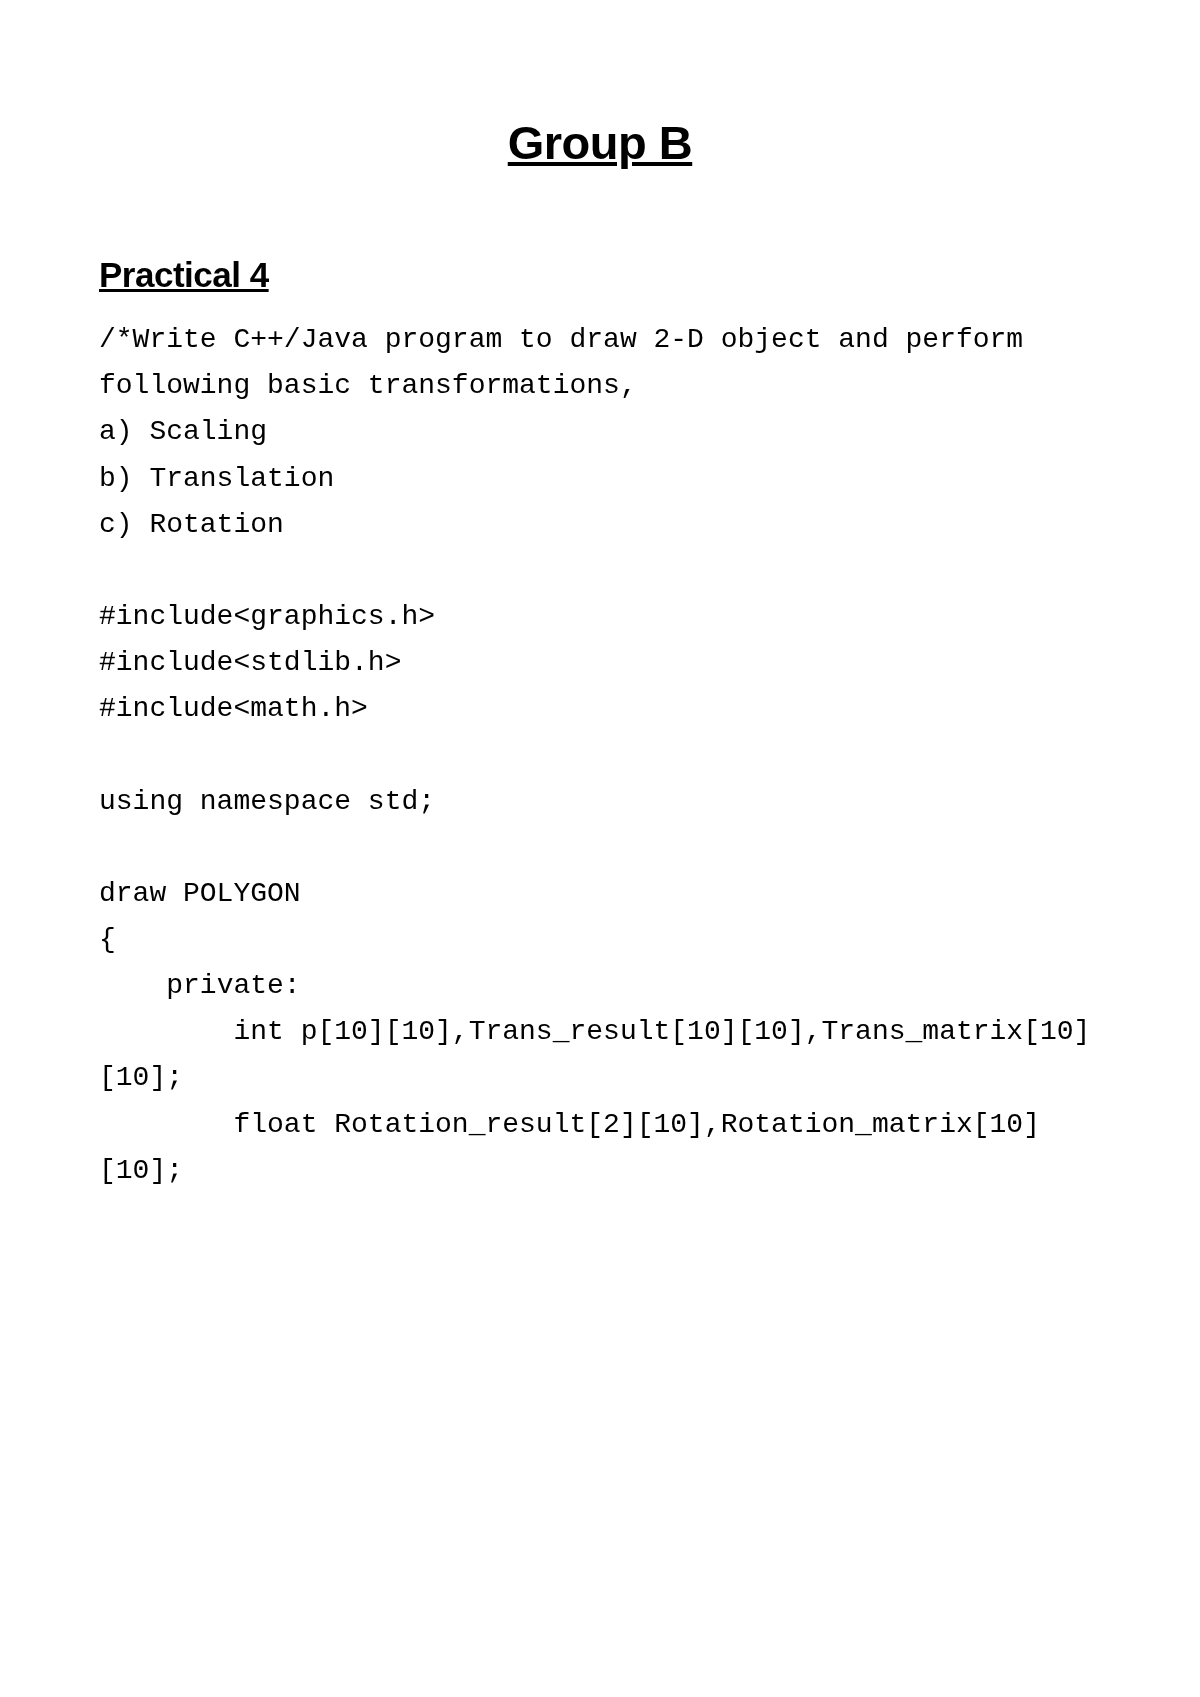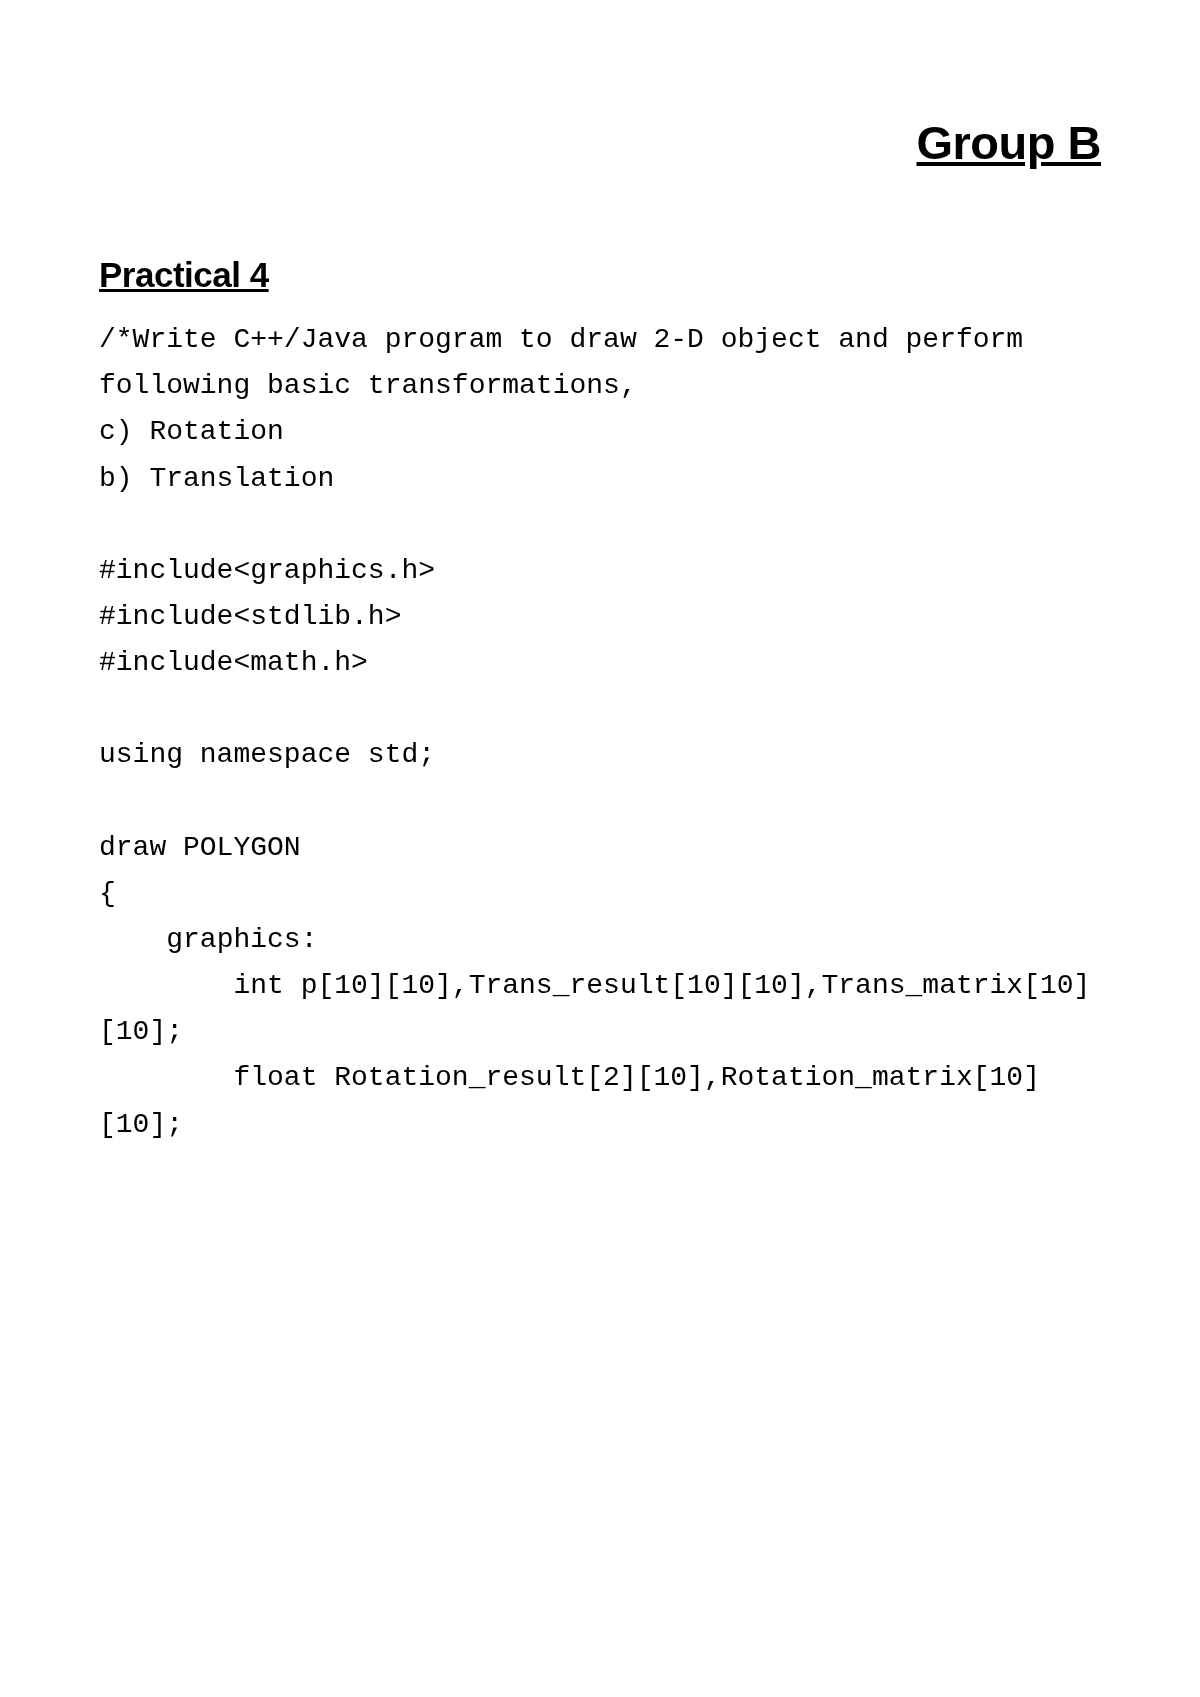--- a/index.html
+++ b/index.html
@@ -8,21 +8,21 @@
       box-sizing: border-box;
     }
     body {
       background: #ffffff;
       width: 1200px;
       height: 1697px;
       padding: 115px 99px;
       font-family: 'Courier New', Courier, monospace;
     }
     .title {
-      text-align: right;
+      text-align: center;
       font-family: Arial, Helvetica, sans-serif;
       font-size: 47px;
       font-weight: 900;
       text-decoration: underline;
       margin-bottom: 85px;
       letter-spacing: -0.5px;
     }
     .subtitle {
       font-family: Arial, Helvetica, sans-serif;
       font-size: 35px;
@@ -47,27 +47,28 @@
   </style>
 </head>
 <body>
 
 <h1 class="title">Group B</h1>
 
 <h2 class="subtitle">Practical 4</h2>
 
 <div class="code-block">
   <div class="code-line">/*Write C++/Java program to draw 2-D object and perform following basic transformations,</div>
+  <div class="code-line">a) Scaling</div>
+  <div class="code-line">b) Translation</div>
   <div class="code-line">c) Rotation</div>
-  <div class="code-line">b) Translation</div>
   <div class="spacer"></div>
   <div class="code-line">#include&lt;graphics.h&gt;</div>
   <div class="code-line">#include&lt;stdlib.h&gt;</div>
   <div class="code-line">#include&lt;math.h&gt;</div>
   <div class="spacer"></div>
   <div class="code-line">using namespace std;</div>
   <div class="spacer"></div>
   <div class="code-line">draw POLYGON</div>
   <div class="code-line">{</div>
-  <div class="code-line">    graphics:</div>
+  <div class="code-line">    private:</div>
   <div class="code-line">        int p[10][10],Trans_result[10][10],Trans_matrix[10][10];</div>
   <div class="code-line">        float Rotation_result[2][10],Rotation_matrix[10][10];</div>
 </div>
 
 </body></html>

